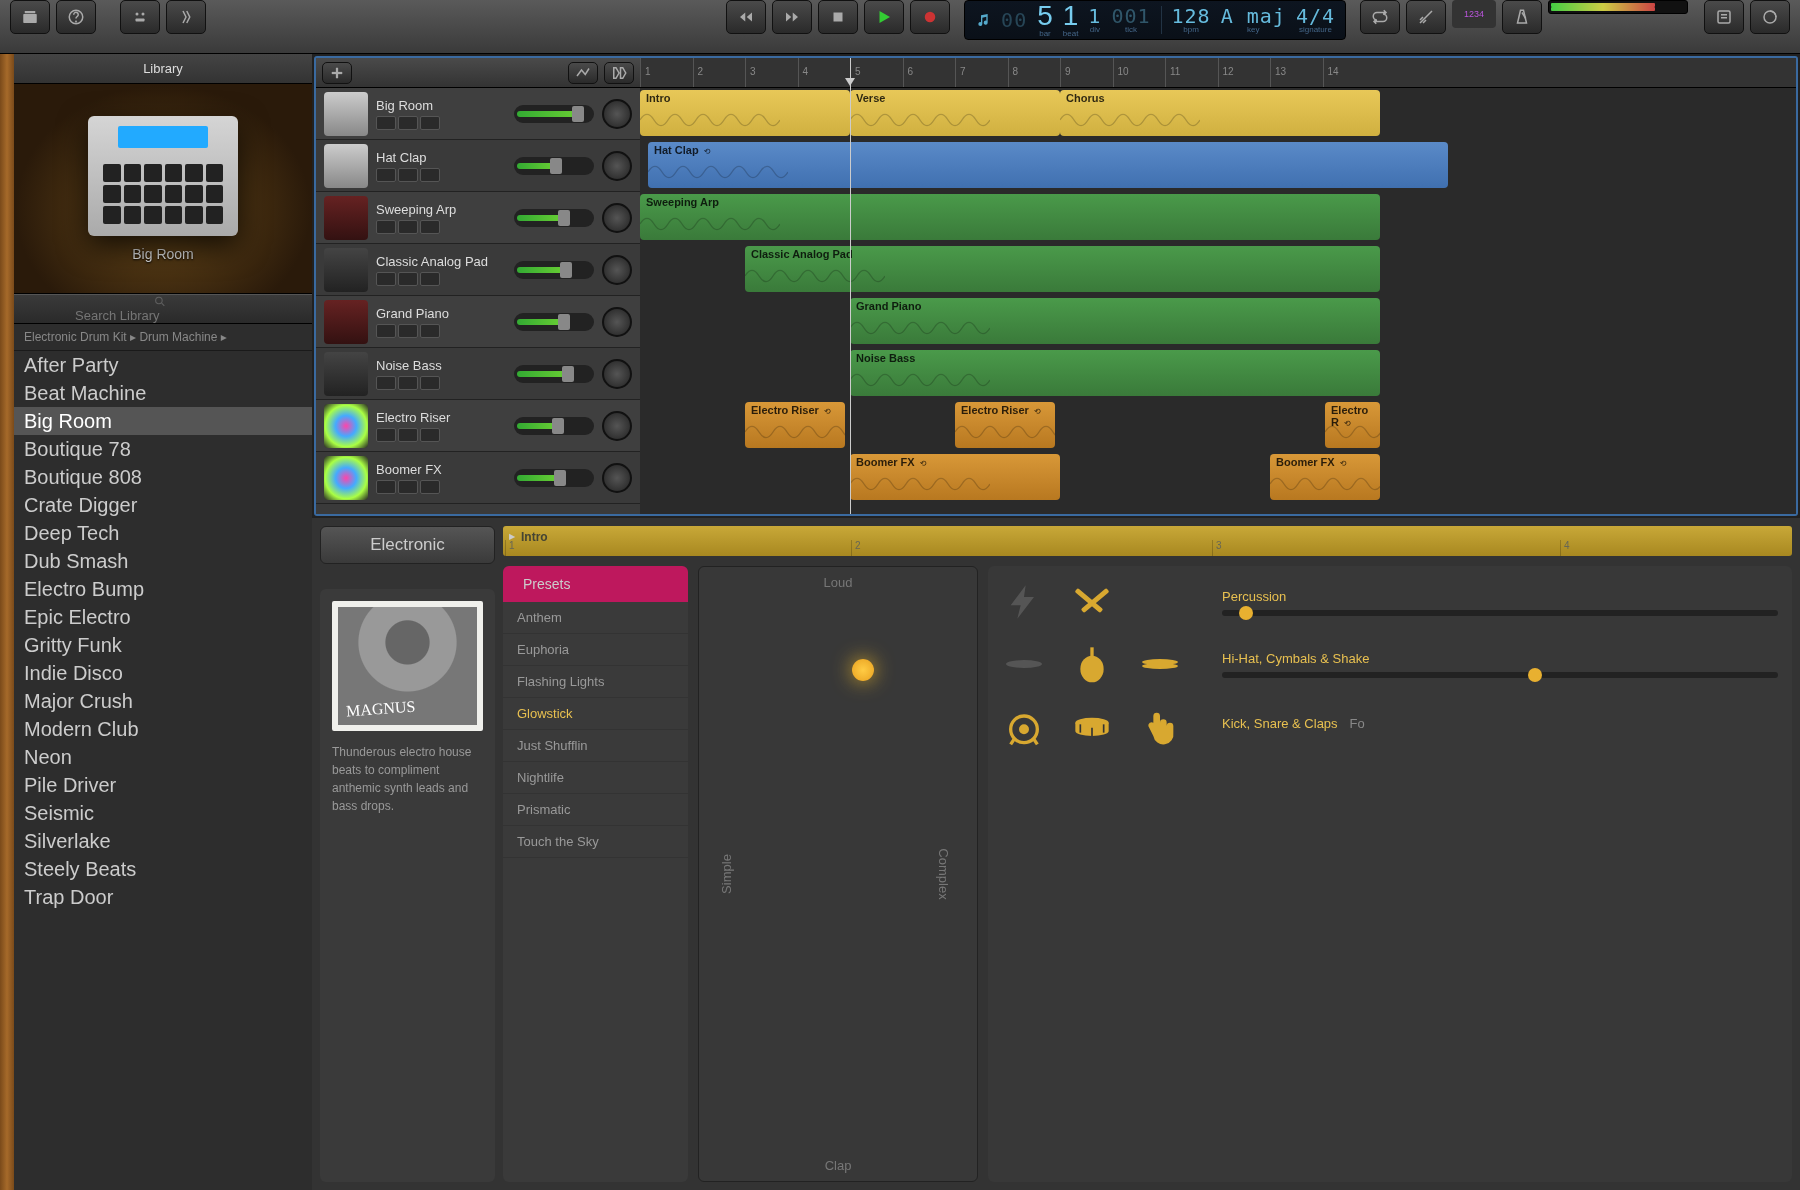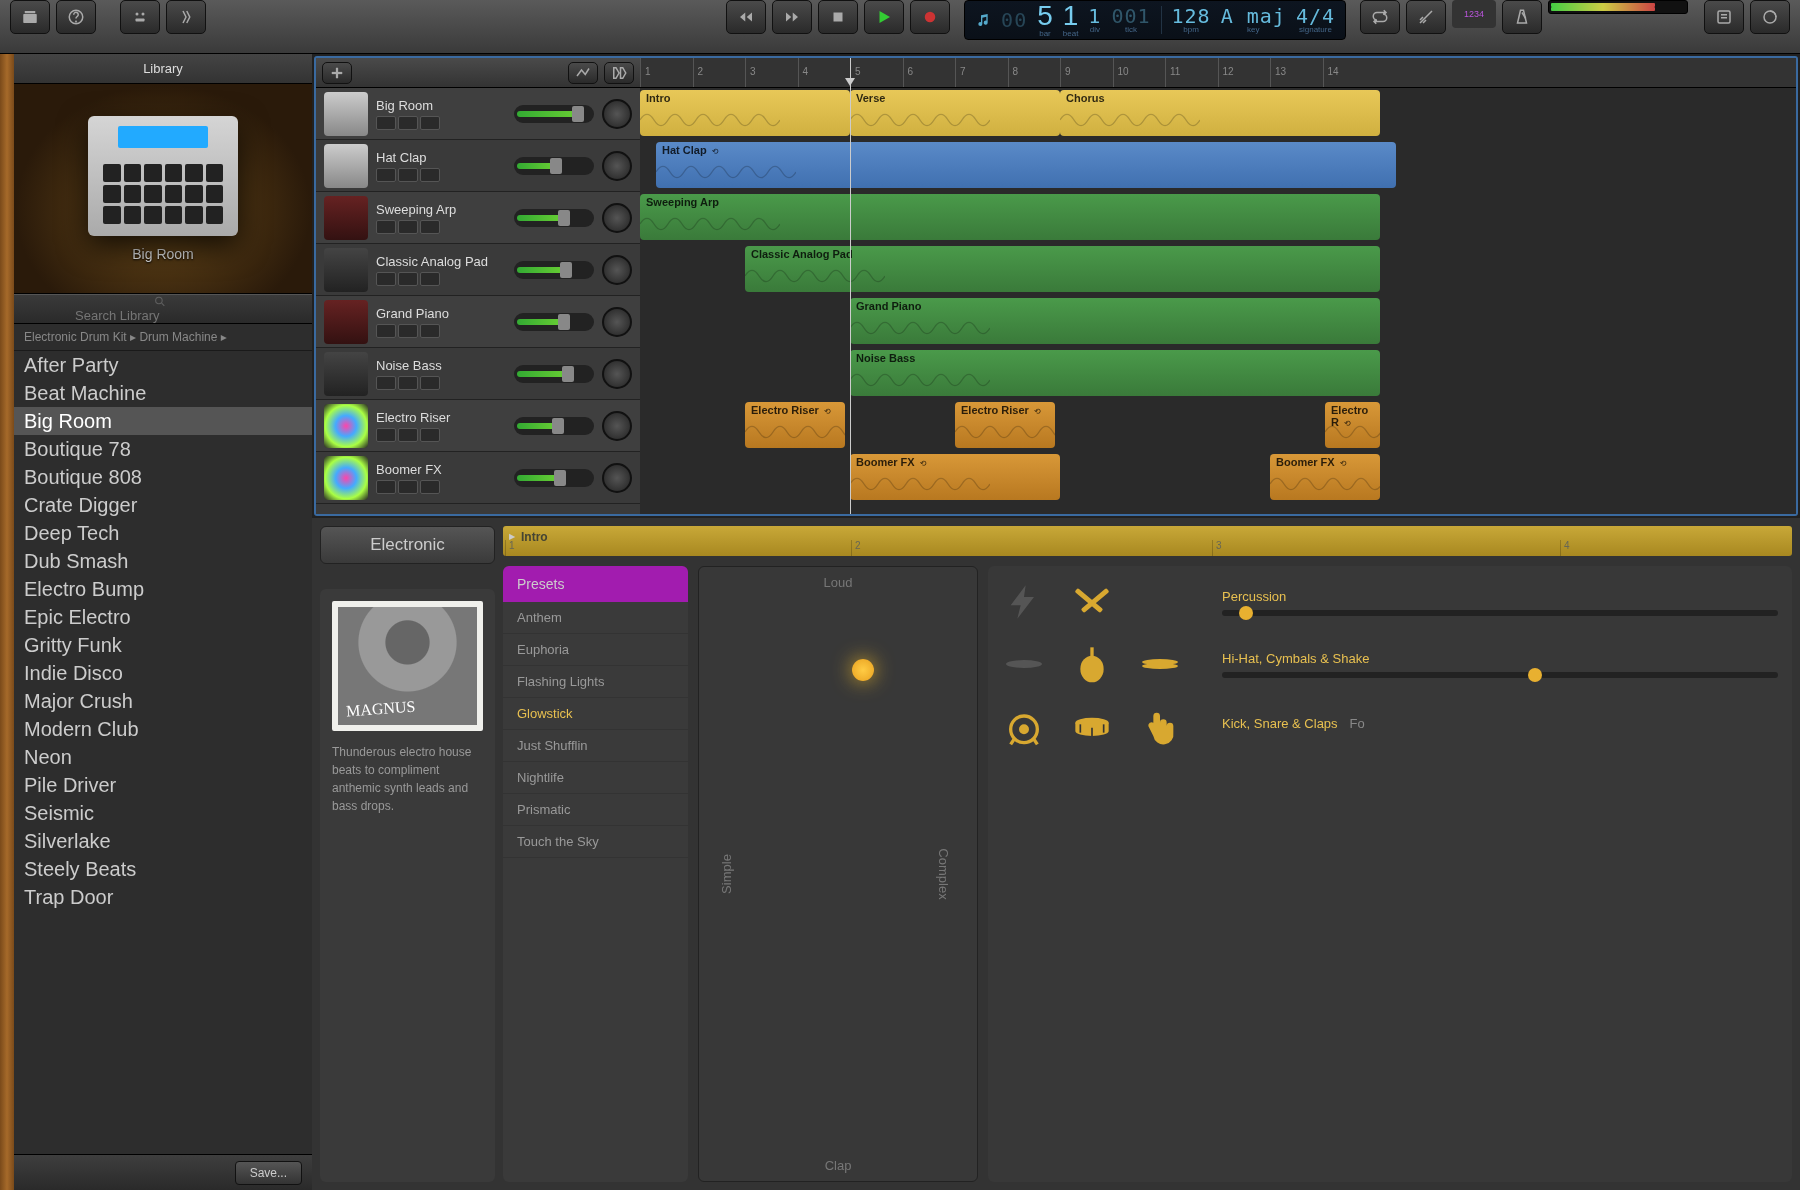--- a/index.html
+++ b/index.html
@@ -88,21 +88,21 @@
 .drummer-card { flex:1; background:#3a3a3a; border-radius:6px; padding:12px; font-size:12px;color:#999;line-height:1.5;}
 .drummer-img { width:100%; height:130px; background:#ddd; border-radius:2px;margin-bottom:12px;position:relative;overflow:hidden;border:6px solid #f0f0ec;}
 .drummer-img::before{content:"";position:absolute;inset:0;background:radial-gradient(circle at 50% 30%,#666 0%,#666 20%,#999 21%,#999 45%,#777 46%);}
 .drummer-sig{position:absolute;bottom:4px;left:8px;font-family:cursive;color:#fff;font-size:16px;transform:rotate(-4deg);}
 .drummer-main{flex:1;display:flex;flex-direction:column;}
 .drummer-ruler{height:30px;background:linear-gradient(#c8a838,#a88820);border-radius:3px;position:relative;margin-bottom:10px;display:flex;align-items:center;}
 .drummer-ruler-label{position:absolute;left:8px;top:4px;font-size:12px;color:#443;font-weight:bold;}
 .dr-mark{position:absolute;top:14px;font-size:10px;color:#665;border-left:1px solid rgba(0,0,0,.2);height:16px;padding-left:3px;}
 .drummer-panels{flex:1;display:flex;gap:10px;}
 .presets{width:185px;background:#3a3a3a;border-radius:6px;overflow:hidden;}
-.preset-head{padding:10px 14px;background:#a21caf;font-size:14px;color:#ccc;}
+.preset-head{padding:10px 20px;background:#be185d;font-size:14px;color:#ccc;}
 .preset-item{padding:8px 14px;font-size:13px;color:#999;cursor:pointer;border-bottom:1px solid #333;}
 .preset-item.sel{color:#e8c050;}
 .xy-pad{width:280px;background:#383838;border-radius:6px;position:relative;border:1px solid #222;}
 .xy-label{position:absolute;color:#777;font-size:13px;}
 .xy-dot{position:absolute;width:22px;height:22px;background:radial-gradient(#fc4,#e8a020);border-radius:50%;box-shadow:0 0 20px rgba(248,192,40,.8);}
 .kit-section{flex:1;background:#383838;border-radius:6px;padding:14px;display:flex;flex-direction:column;gap:18px;}
 .kit-row{display:flex;align-items:center;gap:20px;}
 .kit-icons{display:flex;gap:24px;width:200px;}
 .kit-icon{width:44px;height:44px;display:flex;align-items:center;justify-content:center;}
 .kit-icon svg{width:40px;height:40px;}
@@ -296,23 +296,20 @@
         <div class="lib-item">Indie Disco</div>
         <div class="lib-item">Major Crush</div>
         <div class="lib-item">Modern Club</div>
         <div class="lib-item">Neon</div>
         <div class="lib-item">Pile Driver</div>
         <div class="lib-item">Seismic</div>
         <div class="lib-item">Silverlake</div>
         <div class="lib-item">Steely Beats</div>
         <div class="lib-item">Trap Door</div>
       </div>
-    <div class="lib-footer">
-      <button class="save-btn">Save...</button>
-    </div>
   </div>
 
   <div class="tracks-area">
     <div class="tracks-upper">
       <div class="track-headers">
         <div class="th-top">
           <div class="tb-btn">
               <svg viewBox="0 0 24 24" stroke="currentColor" stroke-width="3">
                 <line x1="12" y1="5" x2="12" y2="19"></line>
                 <line x1="5" y1="12" x2="19" y2="12"></line>
@@ -485,21 +482,21 @@
                   <path d="M0 10 Q5 2 10 10 T20 10 T30 10 T40 10 T50 10 T60 10 T70 10 T80 10 T90 10 T100 10" stroke="rgba(0,0,0,.5)" fill="none"></path>
                 </svg></div>
               <div class="region yellow" style="left: 210px; width: 210px;"><b>Verse</b><svg class="wav" preserveAspectRatio="none" viewBox="0 0 100 20">
                   <path d="M0 10 Q5 2 10 10 T20 10 T30 10 T40 10 T50 10 T60 10 T70 10 T80 10 T90 10 T100 10" stroke="rgba(0,0,0,.5)" fill="none"></path>
                 </svg></div>
               <div class="region yellow" style="left: 420px; width: 320px;"><b>Chorus</b><svg class="wav" preserveAspectRatio="none" viewBox="0 0 100 20">
                   <path d="M0 10 Q5 2 10 10 T20 10 T30 10 T40 10 T50 10 T60 10 T70 10 T80 10 T90 10 T100 10" stroke="rgba(0,0,0,.5)" fill="none"></path>
                 </svg></div>
             </div>
             <div class="region-row">
-              <div class="region blue" style="left: 16px; width: 740px;"><b>Hat Clap</b> <span class="loop-icon">⟲</span><svg class="wav" preserveAspectRatio="none" viewBox="0 0 100 20">
+              <div class="region blue" style="left: 8px; width: 800px;"><b>Hat Clap</b> <span class="loop-icon">⟲</span><svg class="wav" preserveAspectRatio="none" viewBox="0 0 100 20">
                   <path d="M0 10 Q5 2 10 10 T20 10 T30 10 T40 10 T50 10 T60 10 T70 10 T80 10 T90 10 T100 10" stroke="rgba(0,0,0,.5)" fill="none"></path>
                 </svg></div>
             </div>
             <div class="region-row">
               <div class="region green" style="left: 0px; width: 740px;"><b>Sweeping Arp</b><svg class="wav" preserveAspectRatio="none" viewBox="0 0 100 20">
                   <path d="M0 10 Q5 2 10 10 T20 10 T30 10 T40 10 T50 10 T60 10 T70 10 T80 10 T90 10 T100 10" stroke="rgba(0,0,0,.5)" fill="none"></path>
                 </svg></div>
             </div>
             <div class="region-row">
               <div class="region green" style="left: 105px; width: 635px;"><b>Classic Analog Pad</b><svg class="wav" preserveAspectRatio="none" viewBox="0 0 100 20">

